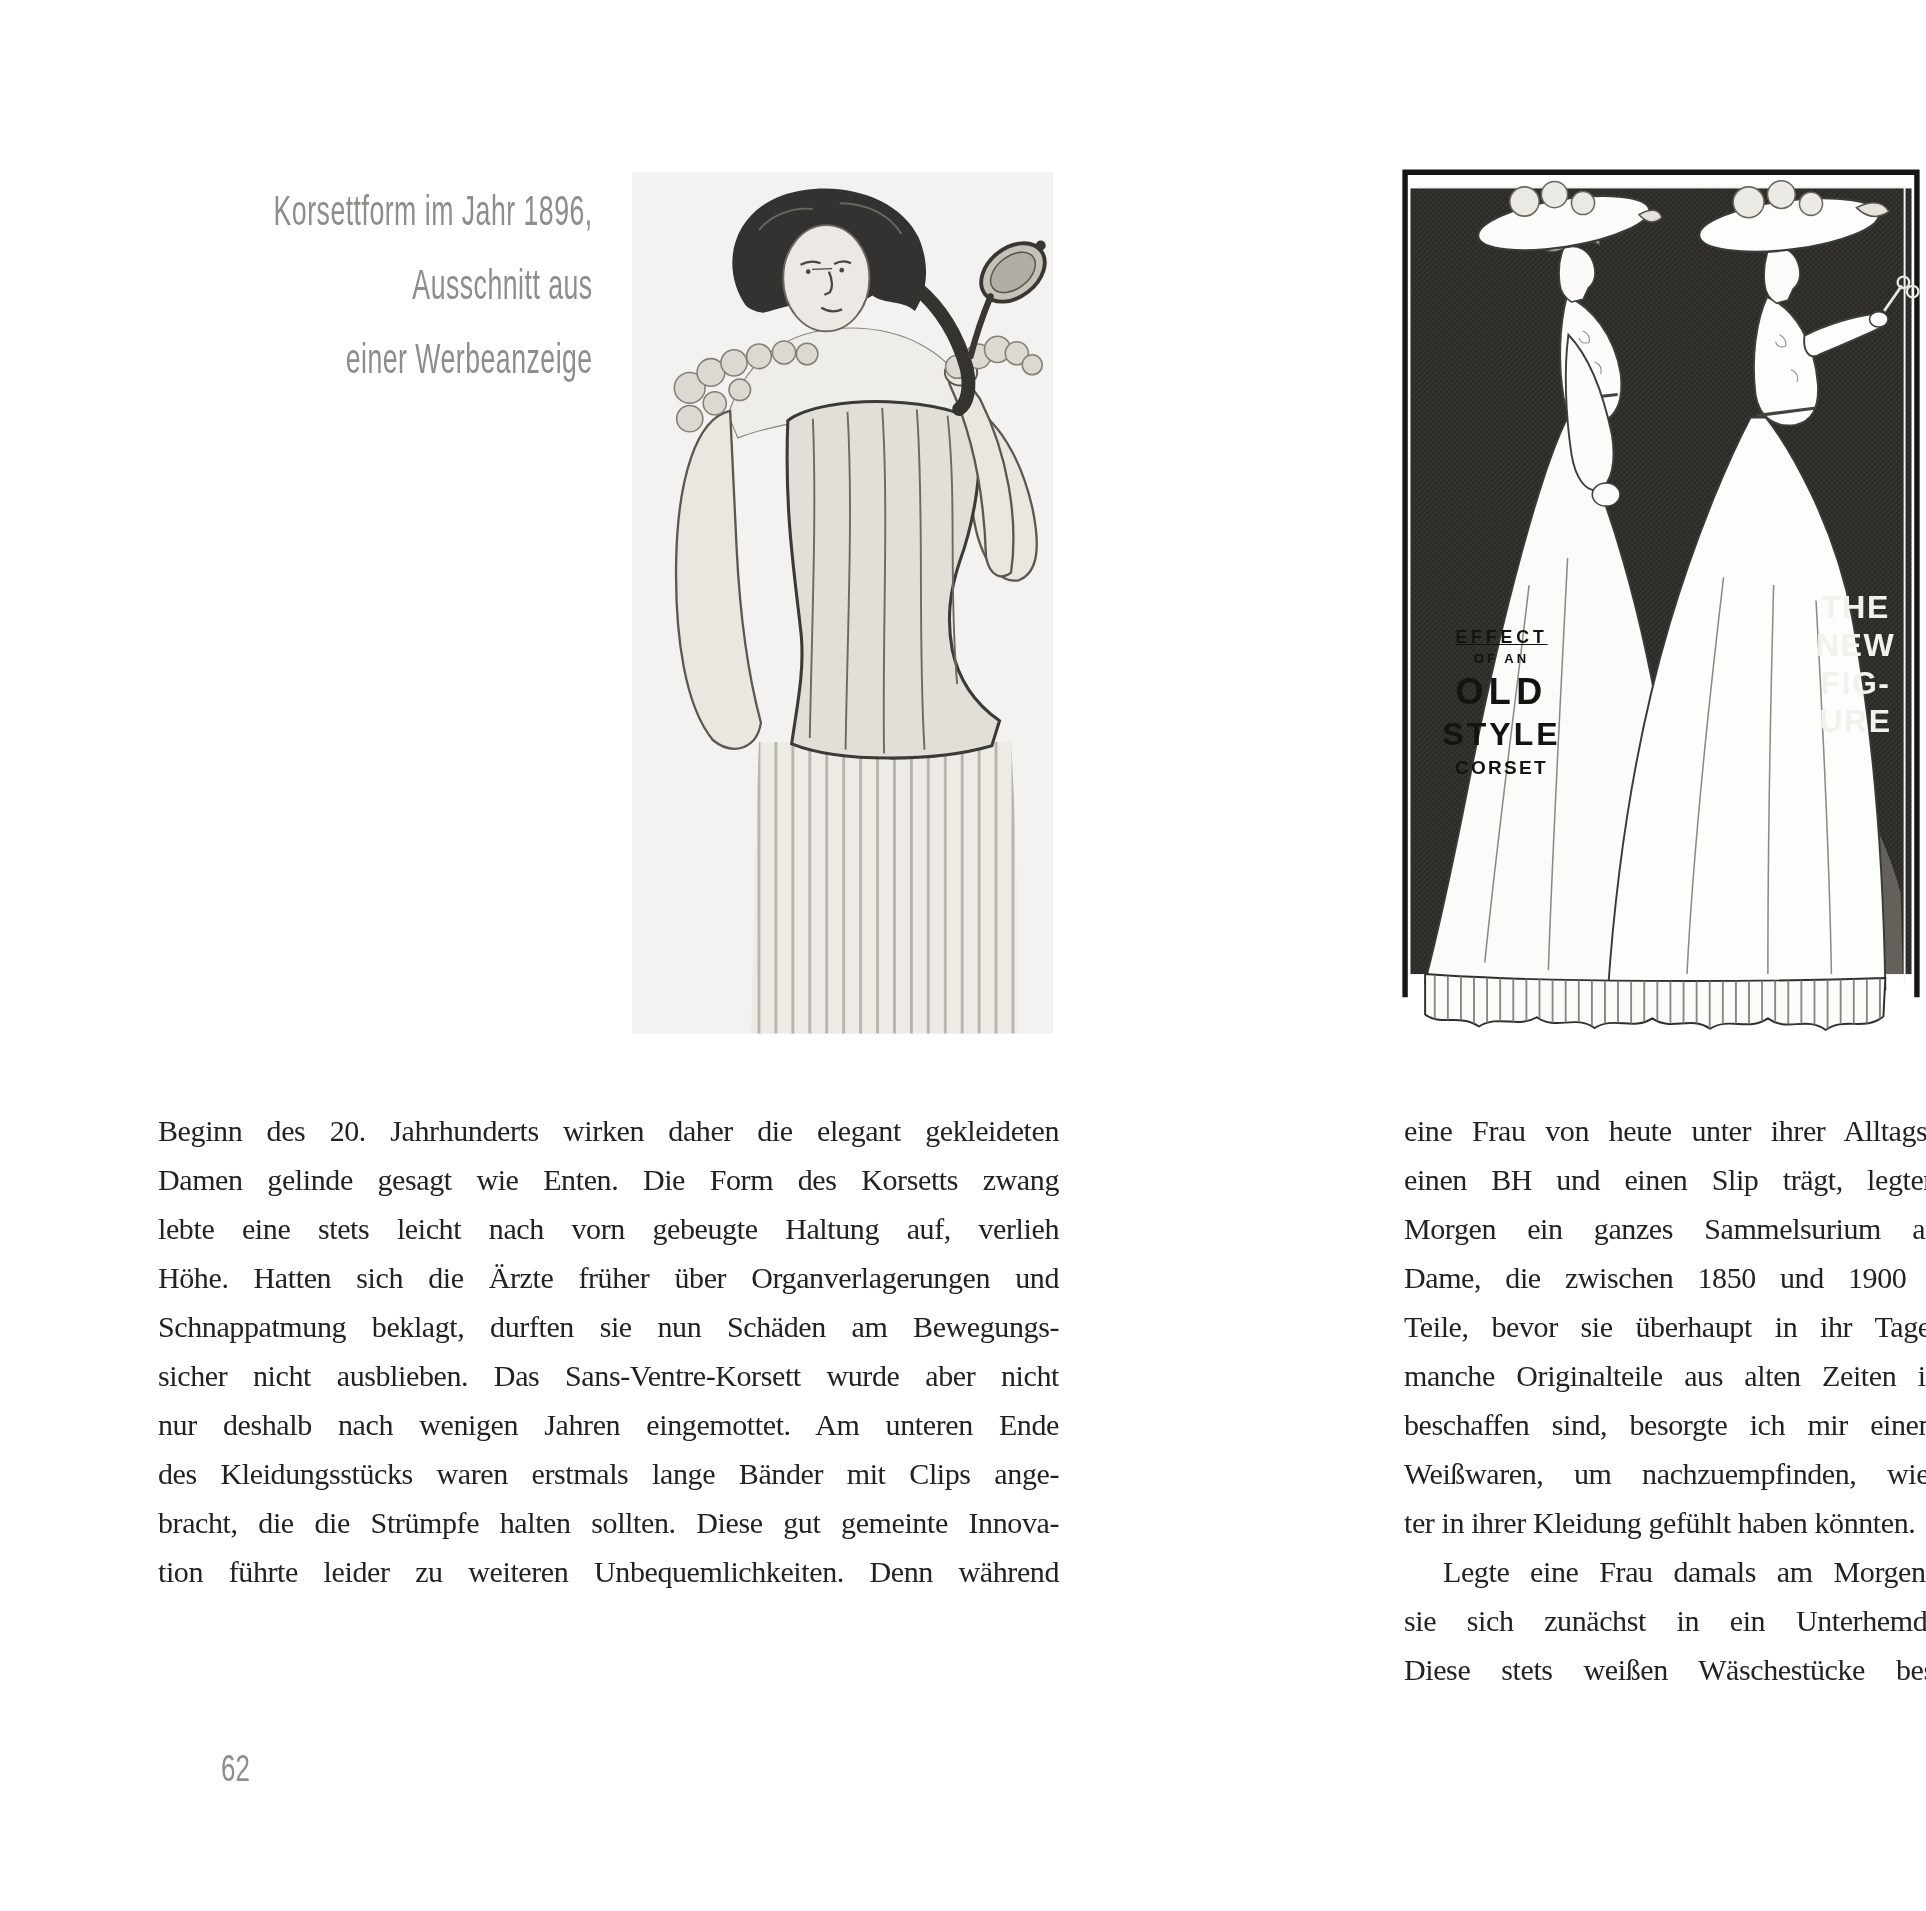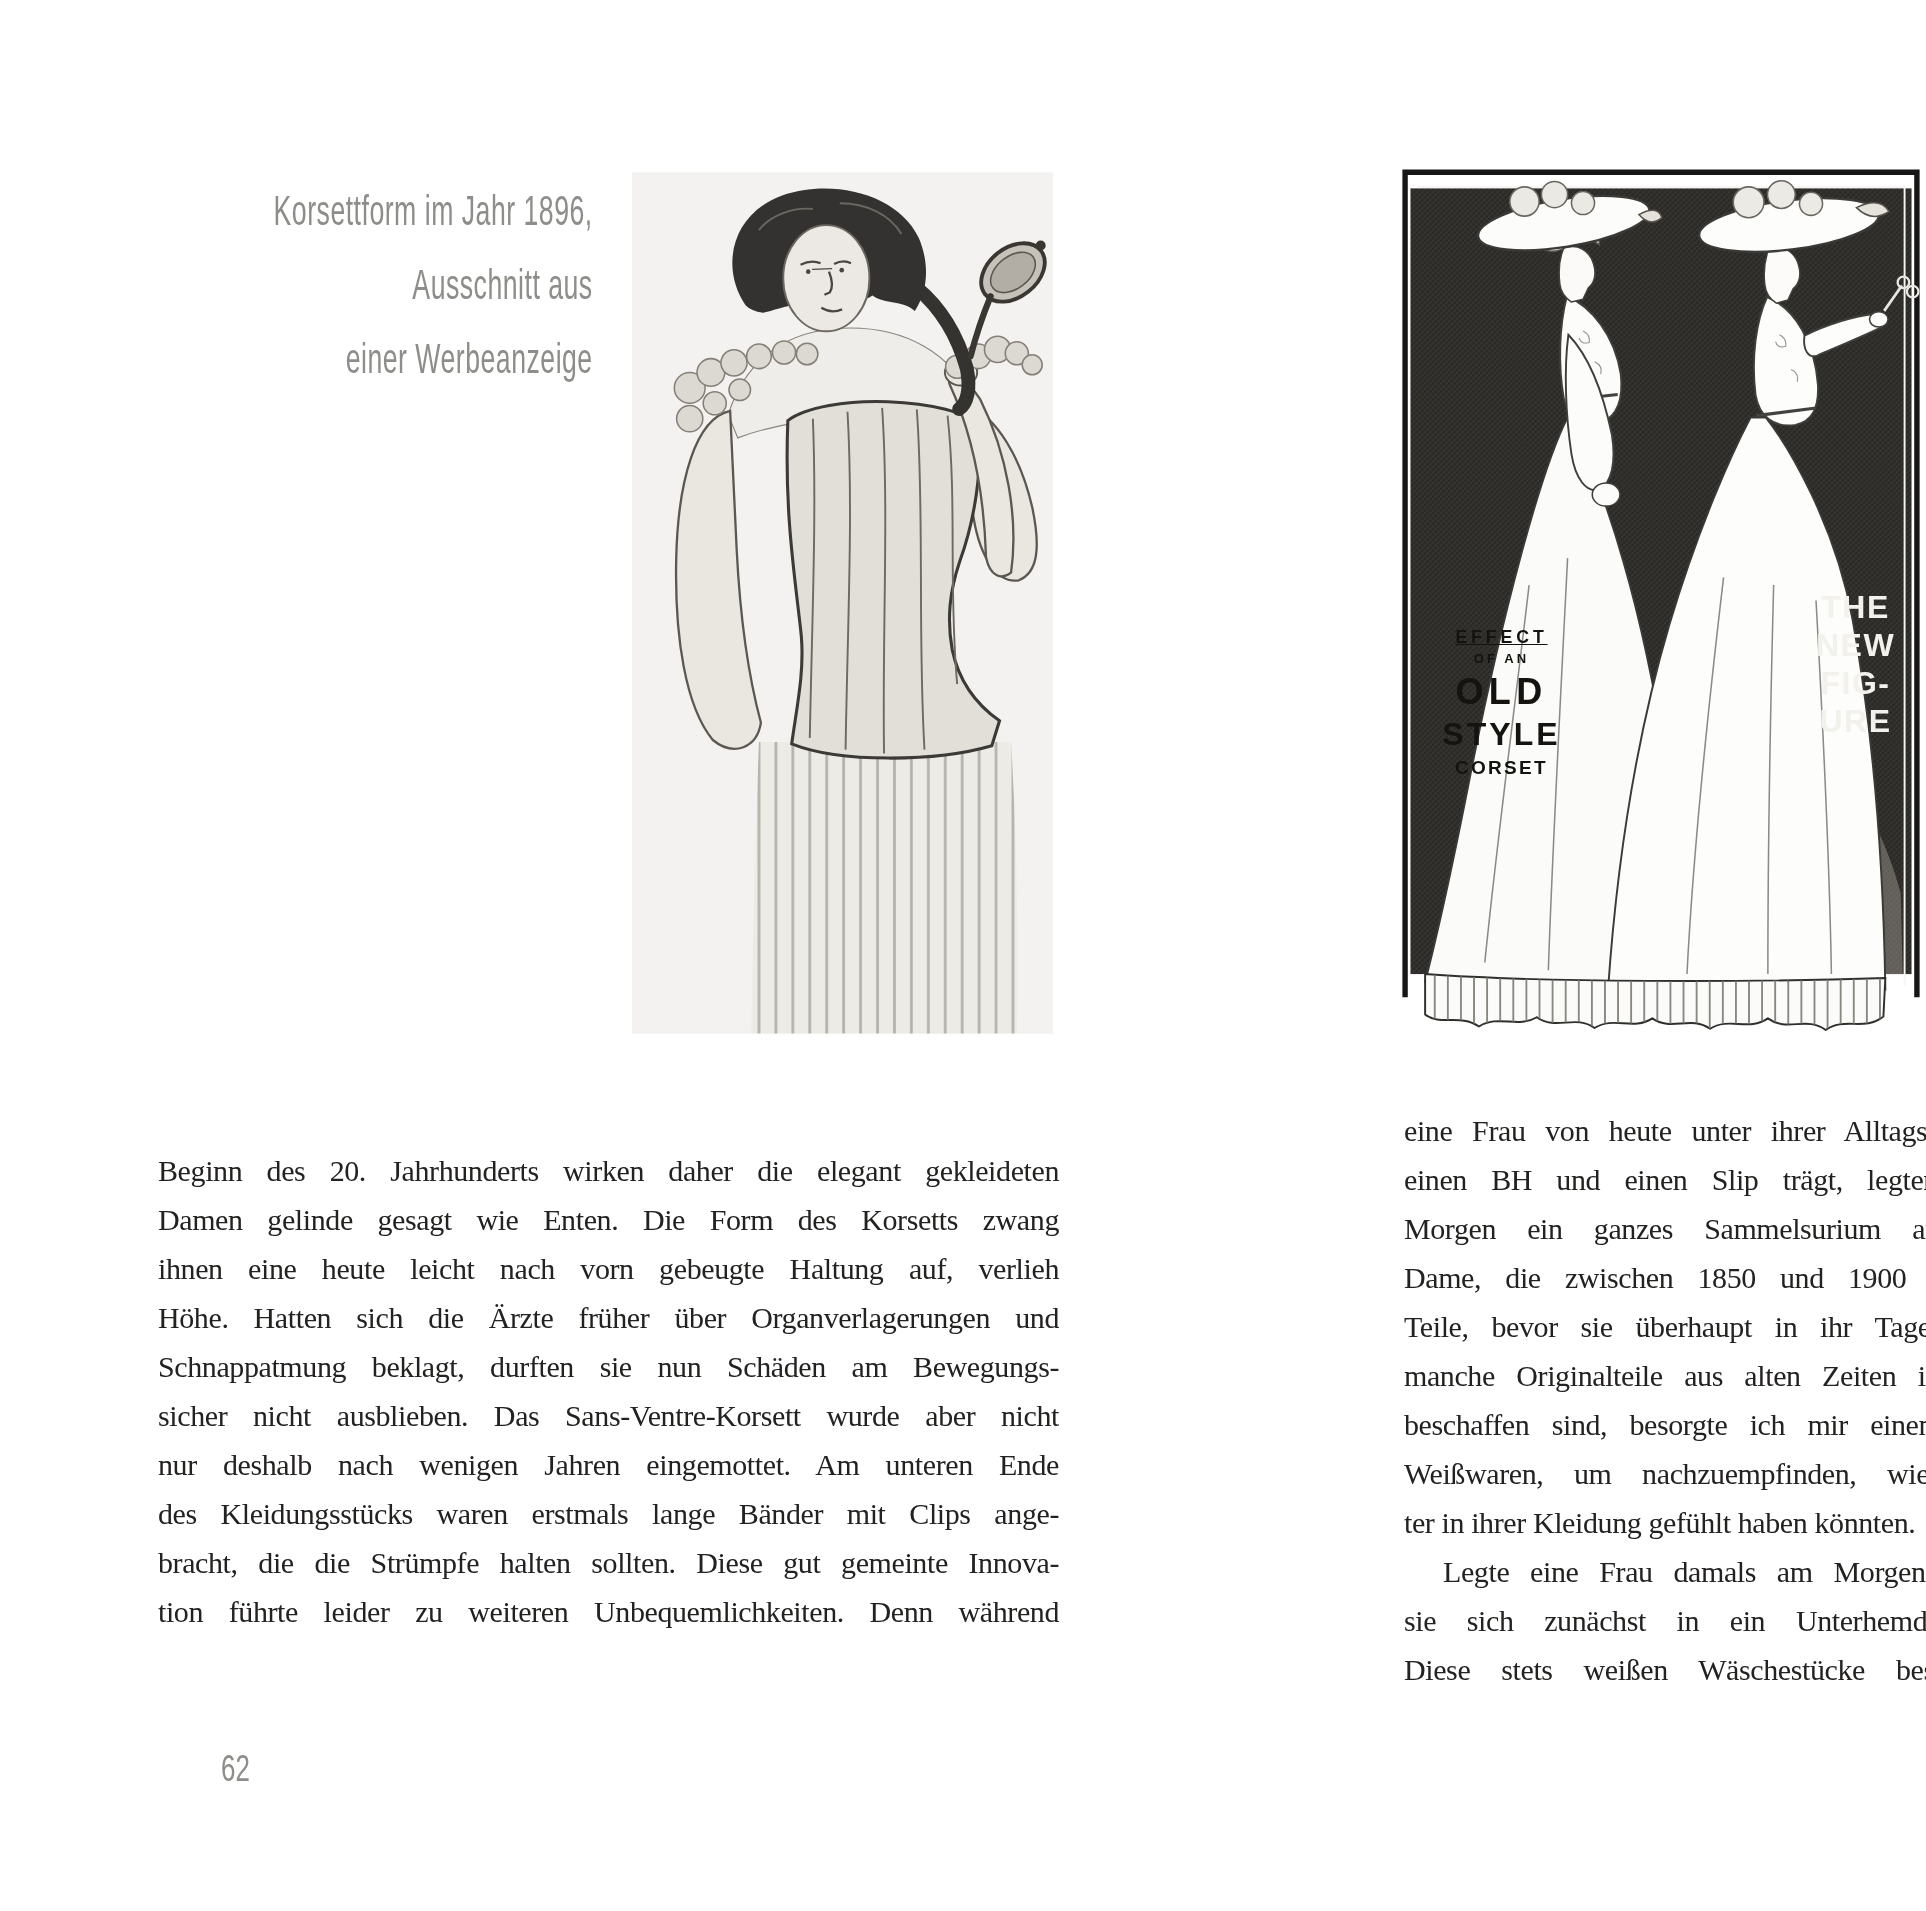--- a/index.html
+++ b/index.html
@@ -6,21 +6,21 @@
   #spread{position:relative;width:2457px;height:1911px;background:#ffffff;overflow:hidden;}
 
   
   .caption{position:absolute;font-family:"Liberation Sans",sans-serif;font-weight:300;
            color:#8d8d89;font-size:43px;line-height:74px;letter-spacing:0.8px;white-space:nowrap;}
   #caption-left{top:173px;right:1864px;text-align:right;transform:scaleX(.62);transform-origin:right top;}
 
   
   .body-col{position:absolute;font-family:"Liberation Serif",serif;font-size:30px;
             line-height:49px;color:#232220;letter-spacing:-0.4px;}
-  #body-left{left:158px;top:1106px;width:901px;margin-top:40px;}
+  #body-left{left:158px;top:1106px;width:901px;}
   #body-right{left:1404px;top:1106px;width:898px;}
   .bline{text-align:justify;text-align-last:justify;overflow:hidden;height:49px;white-space:normal;}
   .para-end{text-align-last:left;}
   .indent{text-indent:39px;}
 
   
   .pagenum{position:absolute;font-family:"Liberation Sans",sans-serif;font-weight:300;
            color:#8d8d89;font-size:36px;}
   #pn-left{left:221px;top:1748px;transform:scaleX(.72);transform-origin:left top;}
 
@@ -120,21 +120,21 @@
           <ellipse cx="990" cy="260" rx="66" ry="42" transform="rotate(-38 990 260)" fill="#b2aea5" stroke="#5c5751" stroke-width="4"></ellipse>
           <circle cx="1062" cy="190" r="13" fill="#3a3733"></circle>
           <path d="M932,322 C908,380 892,430 880,478" fill="none" stroke="#3a3733" stroke-width="16" stroke-linecap="round"></path>
         </g>
       </svg>
     </div>
 
     <div id="body-left" class="body-col">
       <div class="bline">Beginn des 20. Jahrhunderts wirken daher die elegant gekleideten</div>
       <div class="bline">Damen gelinde gesagt wie Enten. Die Form des Korsetts zwang</div>
-      <div class="bline">ihnen eine heute leicht nach vorn gebeugte Haltung auf, verlieh</div>
+      <div class="bline">lebte eine stets leicht nach vorn gebeugte Haltung auf, verlieh</div>
       <div class="bline">Höhe. Hatten sich die Ärzte früher über Organverlagerungen und</div>
       <div class="bline">Schnappatmung beklagt, durften sie nun Schäden am Bewegungs-</div>
       <div class="bline">sicher nicht ausblieben. Das Sans-Ventre-Korsett wurde aber nicht</div>
       <div class="bline">nur deshalb nach wenigen Jahren eingemottet. Am unteren Ende</div>
       <div class="bline">des Kleidungsstücks waren erstmals lange Bänder mit Clips ange-</div>
       <div class="bline">bracht, die die Strümpfe halten sollten. Diese gut gemeinte Innova-</div>
       <div class="bline">tion führte leider zu weiteren Unbequemlichkeiten. Denn während</div>
     </div>
 
     <div id="pn-left" class="pagenum">62</div>

